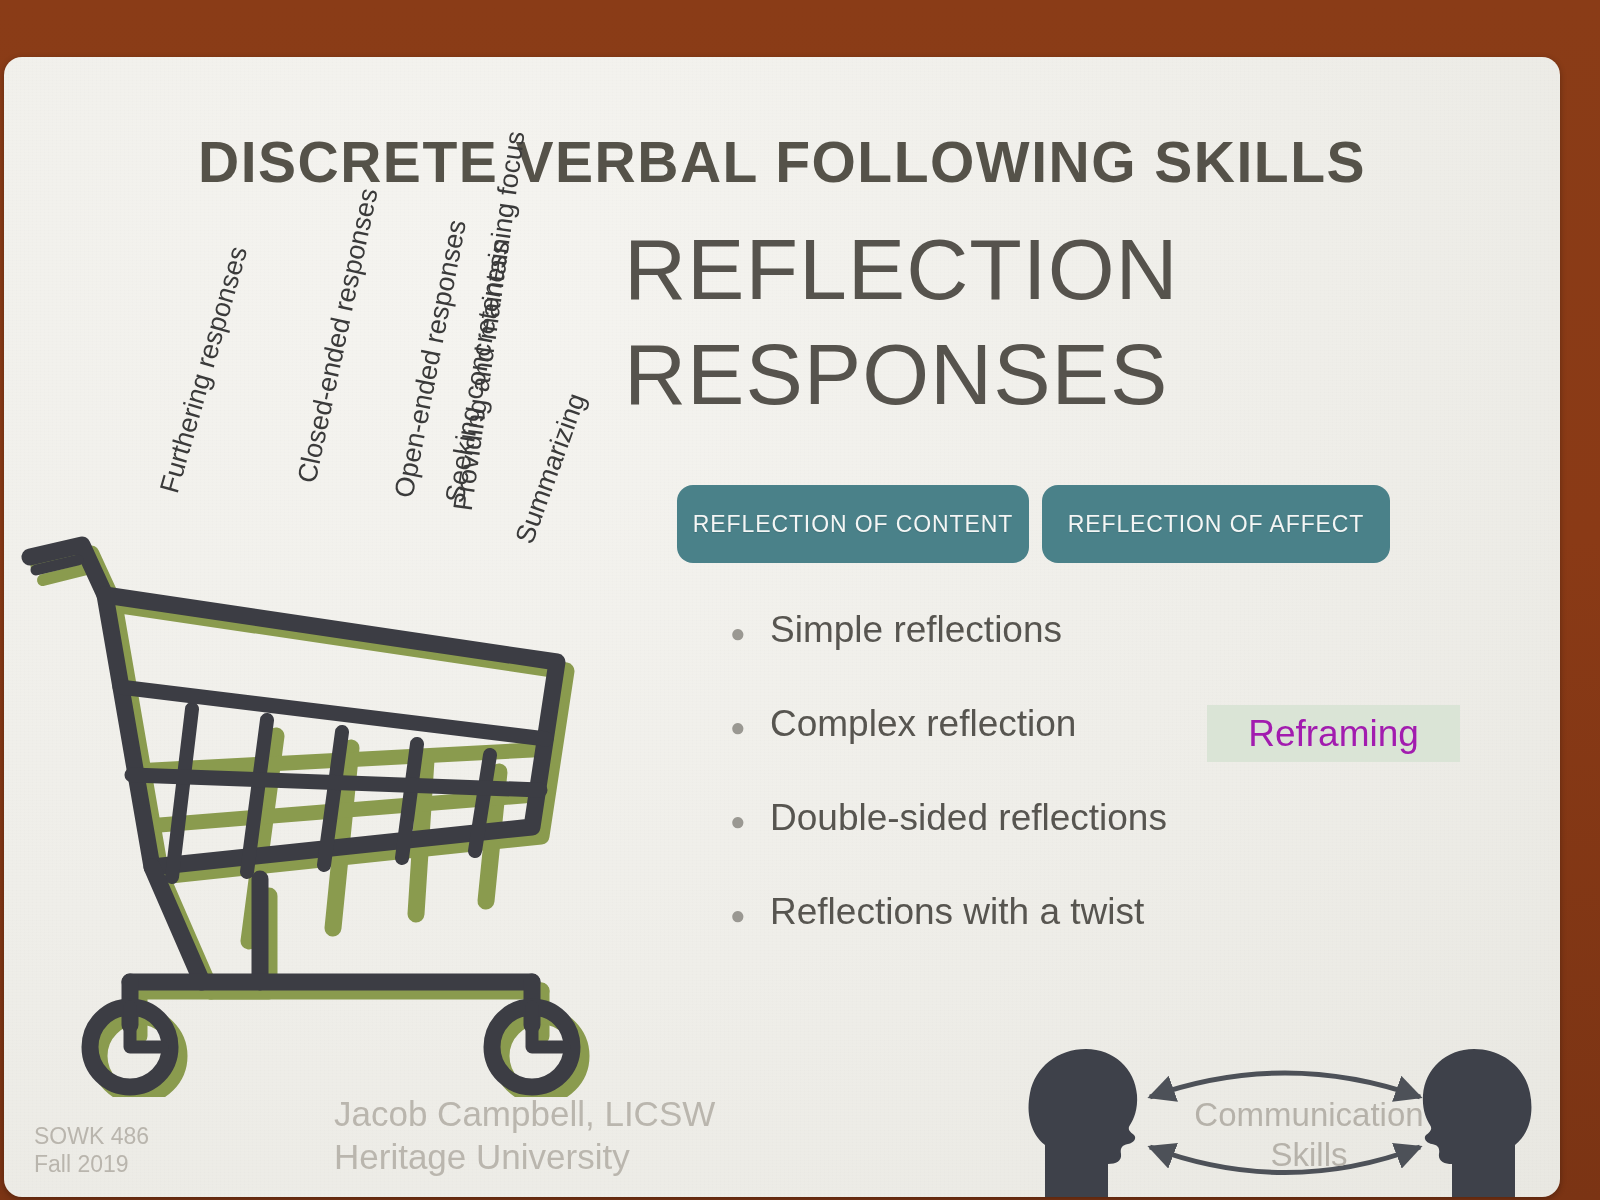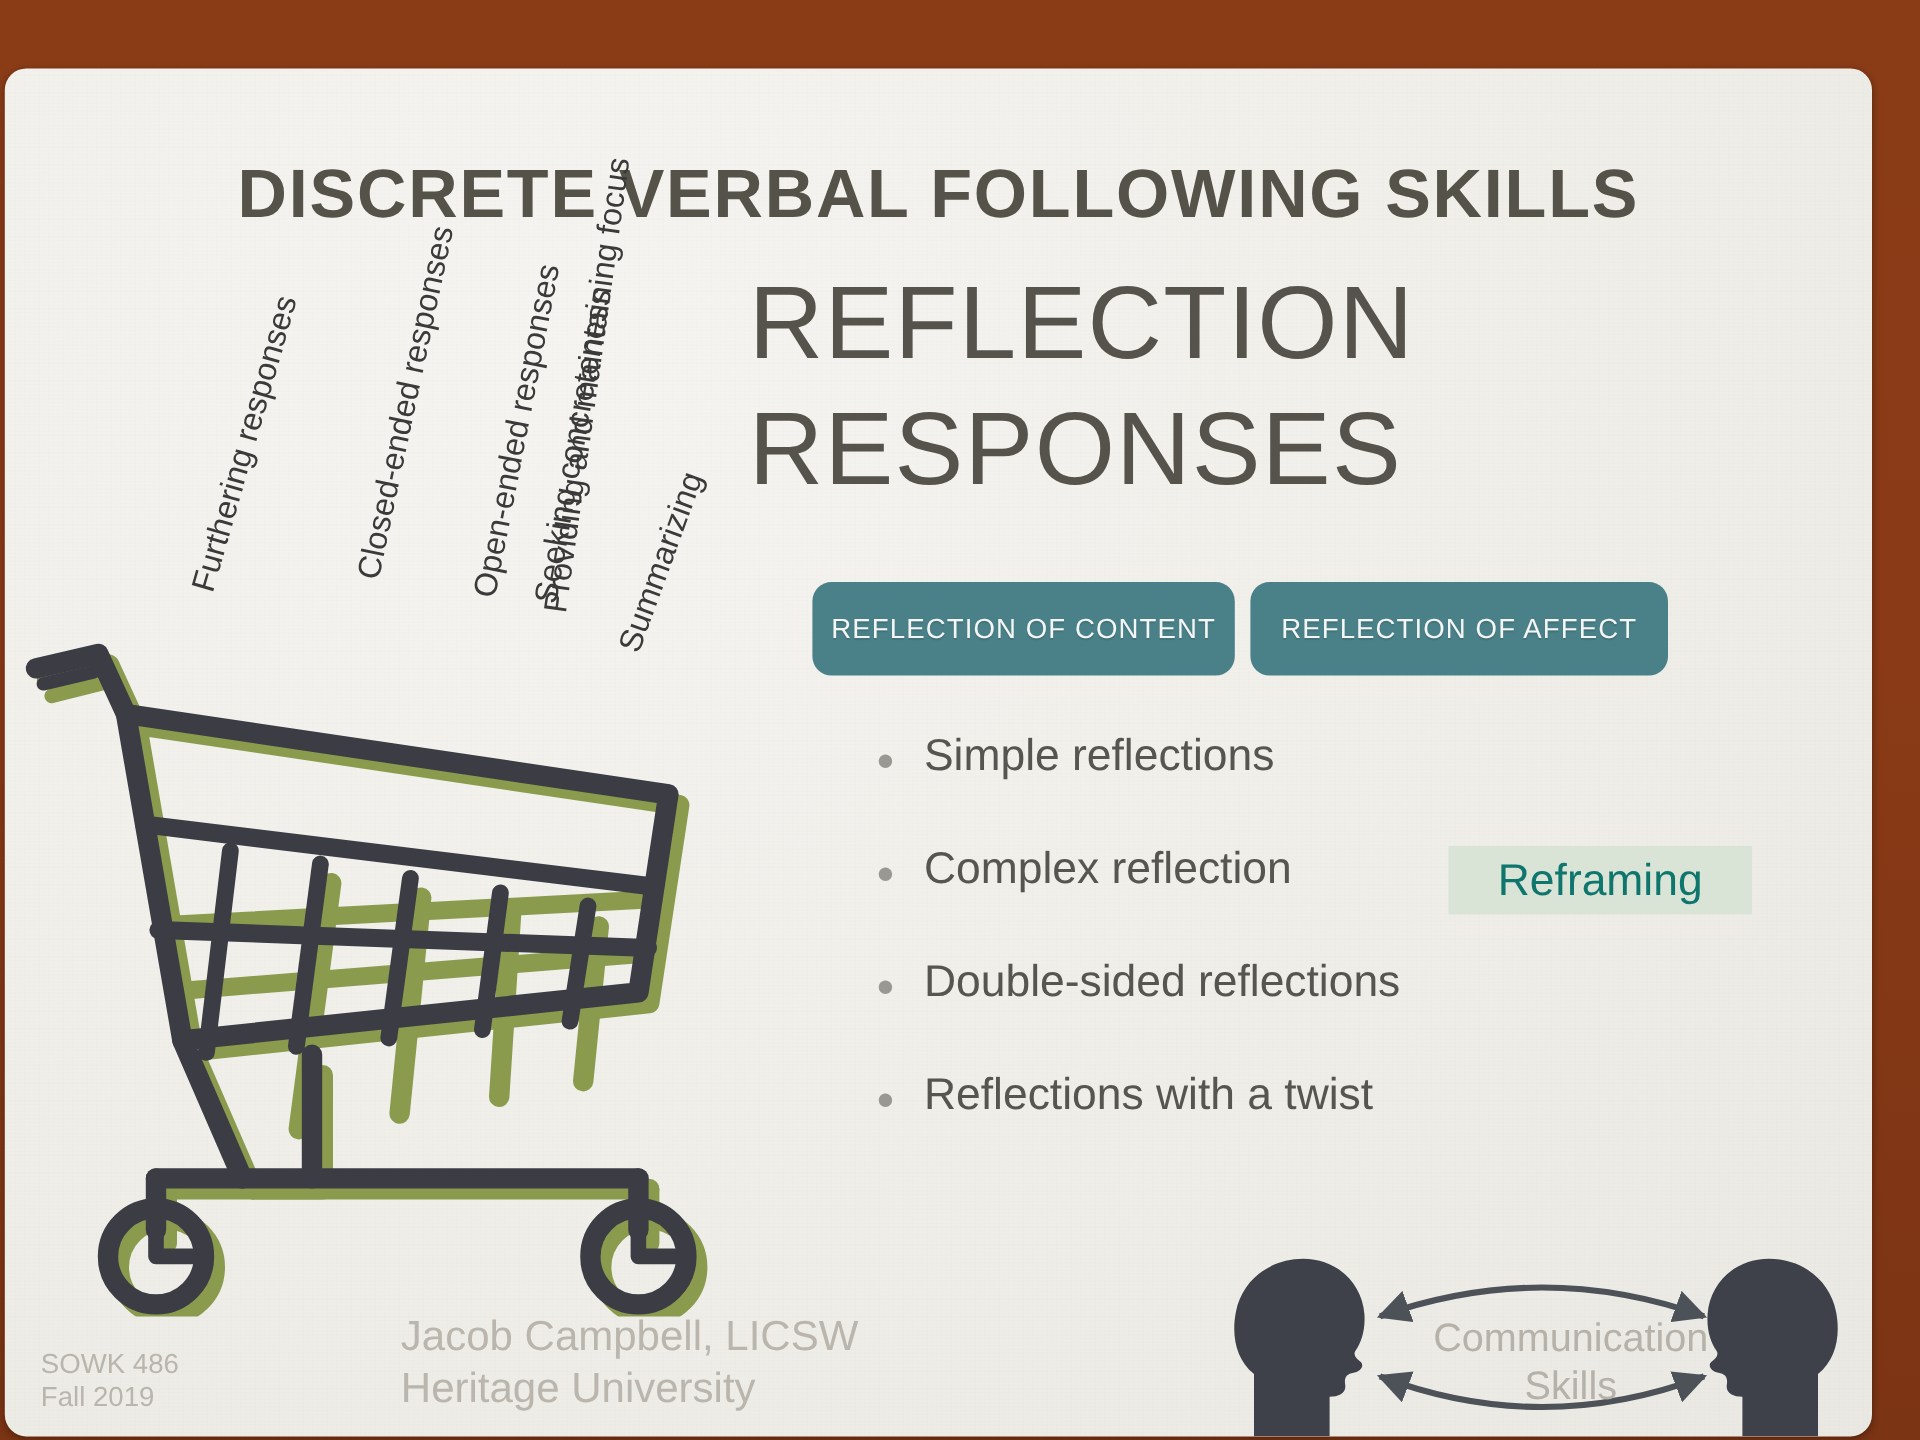--- a/index.html
+++ b/index.html
@@ -129,21 +129,21 @@
     position: absolute;
     left: 1203px;
     top: 648px;
     width: 253px;
     height: 57px;
     background: #dae4d6;
     display: flex;
     align-items: center;
     justify-content: center;
     font-size: 37px;
-    color: #0f766e;
+    color: #a21caf;
   }
 
   
   #cart {
     position: absolute;
     left: 8px;
     top: 470px;
     width: 600px;
     height: 570px;
   }

